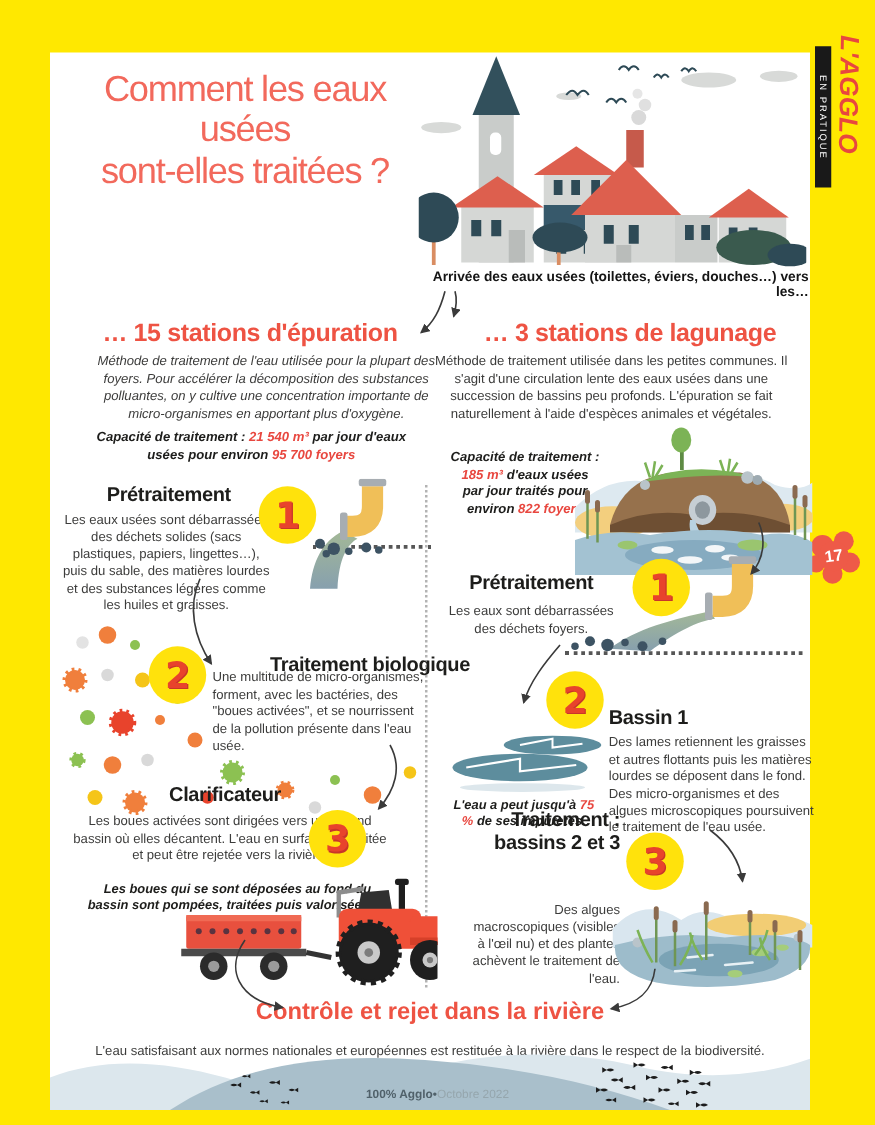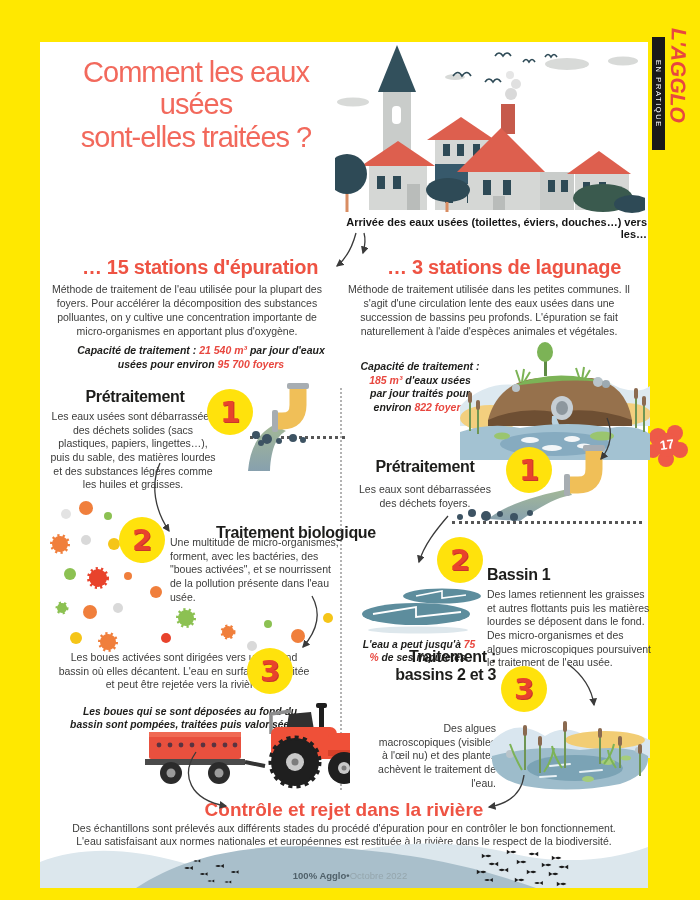--- a/index.html
+++ b/index.html
@@ -132,21 +132,21 @@
       <ellipse cx="268" cy="154" rx="30" ry="14" fill="#3a5a4e"></ellipse>
       <ellipse cx="297" cy="160" rx="18" ry="9" fill="#2e4a56"></ellipse>
     </g>
   </svg>
 
   <div class="abs arrival">Arrivée des eaux usées (toilettes, éviers, douches…) vers les…</div>
 
   <div class="abs divider"></div>
 
   <div class="abs col-heading" style="left:54px;top:256px;width:292px;">… 15 stations d'épuration</div>
-  <div class="abs col-desc" style="left:48px;top:283px;width:278px;">Méthode de traitement de l'eau utilisée pour la plupart des foyers. Pour accélérer la décomposition des substances polluantes, on y cultive une concentration importante de micro-organismes en apportant plus d'oxygène.</div>
+  <div class="abs col-desc" style="left:74px;top:283px;width:278px;font-style:italic;">Méthode de traitement de l'eau utilisée pour la plupart des foyers. Pour accélérer la décomposition des substances polluantes, on y cultive une concentration importante de micro-organismes en apportant plus d'oxygène.</div>
   <div class="abs capacity" style="left:68px;top:344px;width:266px;">
     <span>Capacité de traitement : </span><span class="red">21 540 m³</span><span> par jour d'eaux usées pour environ </span><span class="red">95 700 foyers</span>
   </div>
 
   <div class="abs step-title" style="left:55px;top:388px;width:160px;text-align:center;">Prétraitement</div>
   <div class="abs step-text" style="left:48px;top:410px;width:170px;text-align:center;">Les eaux usées sont débarrassées des déchets solides (sacs plastiques, papiers, lingettes…), puis du sable, des matières lourdes et des substances légères comme les huiles et graisses.</div>
   <div class="num" style="left:207px;top:389px;">1</div>
   <div class="abs ground-dash" style="left:250px;top:436px;width:95px;"></div>
   <svg class="abs" style="left:248px;top:383px;" width="100" height="90" viewBox="0 0 100 90">
     <defs>
@@ -195,20 +195,21 @@
       <circle cx="282" cy="122" r="5" fill="#f5c518"></circle>
         <circle cx="206" cy="150" r="5" fill="#d9d9d9"></circle>
       <circle cx="120" cy="142" r="5" fill="#e8432c"></circle>
     </g>
   </svg>
 
   <div class="num" style="left:119px;top:517px;">2</div>
   <div class="abs step-title" style="left:170px;top:524px;width:176px;margin-left:46px;">Traitement biologique</div>
   <div class="abs step-text" style="left:170px;top:536px;width:170px;">Une multitude de micro-organismes, forment, avec les bactéries, des "boues activées", et se nourrissent de la pollution présente dans l'eau usée.</div>
 
+  <div class="abs step-title" style="left:90px;top:628px;width:180px;text-align:center;">Clarificateur</div>
   <div class="abs step-text" style="left:58px;top:651px;width:252px;text-align:center;">Les boues activées sont dirigées vers un second bassin où elles décantent. L'eau en surface est traitée et peut être rejetée vers la rivière.</div>
   <div class="abs step-note" style="left:70px;top:705px;width:240px;text-align:center;">Les boues qui se sont déposées au fond du bassin sont pompées, traitées puis valorisées en agriculture.</div>
   <div class="num" style="left:247px;top:648px;">3</div>
 
   <svg class="abs" style="left:123px;top:700px;" width="227" height="92" viewBox="0 0 227 92">
     <g>
       <rect x="26" y="32" width="92" height="27" rx="2" fill="#E8503E"></rect>
       <rect x="26" y="32" width="92" height="5" fill="#F06A54"></rect>
       <g fill="#5a3340">
         <circle cx="36" cy="45" r="2.4"></circle>
@@ -371,21 +372,20 @@
         <path d="M32 72 q-8 -14 -12 -26"></path>
           <path d="M54 74 q8 -12 10 -24"></path>
         <path d="M72 70 q-8 -12 -10 -22"></path>
           <path d="M114 66 q8 -10 10 -20"></path>
         <path d="M126 70 q-7 -10 -8 -18"></path>
       </g>
     </g>
   </svg>
 
   <div class="abs controle-heading">Contrôle et rejet dans la rivière</div>
-  <div class="abs controle-text" style="top:822px;">Des échantillons sont prélevés aux différents stades du procédé d'épuration pour en contrôler le bon fonctionnement.</div>
   <div class="abs controle-text" style="top:835px;">L'eau satisfaisant aux normes nationales et européennes est restituée à la rivière dans le respect de la biodiversité.</div>
 
   <svg class="abs" style="left:40px;top:838px;" width="608" height="50" viewBox="0 0 608 50">
     <defs>
       <g id="fish" fill="#1c1c1c">
         <path d="M0 0 Q3.2 -2.3 6.4 0 Q3.2 2.3 0 0 Z"></path>
         <path d="M0.5 0 L-3.2 -2.2 L-3.2 2.2 Z"></path>
       </g>
     </defs>
     <path d="M0 24 C40 8 90 10 140 24 C200 41 240 35 300 17 C360 1 420 3 470 15 C520 27 570 23 608 9 L608 50 L0 50 Z" fill="#dce7ed"></path>

